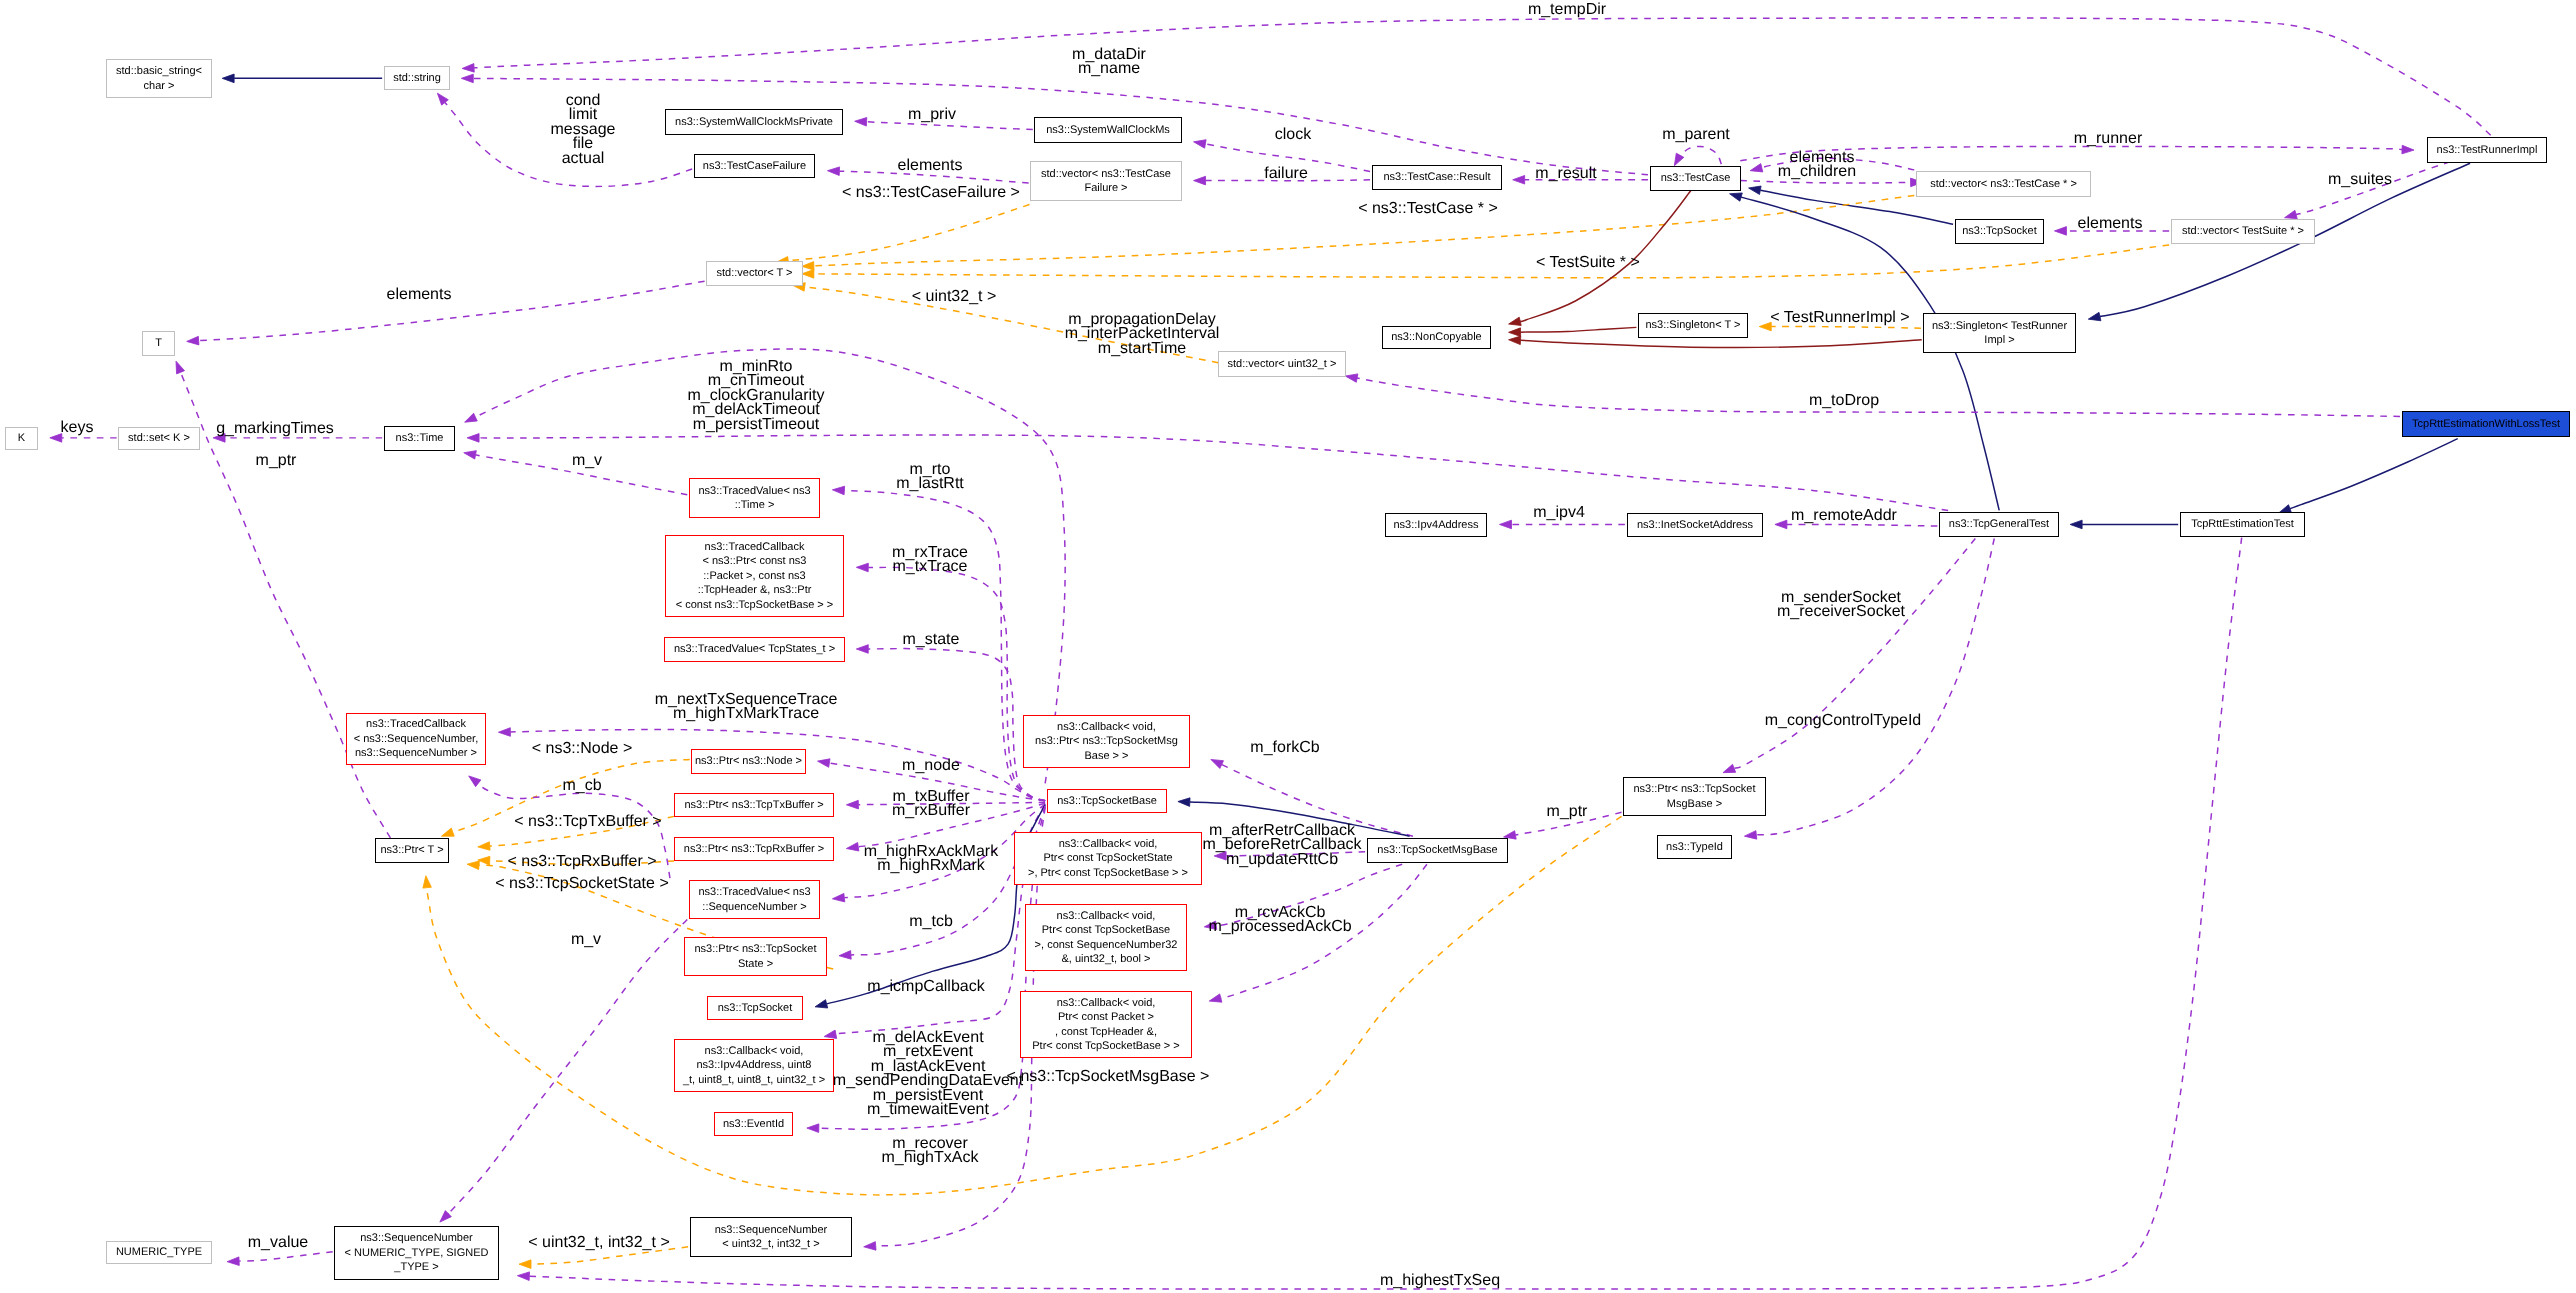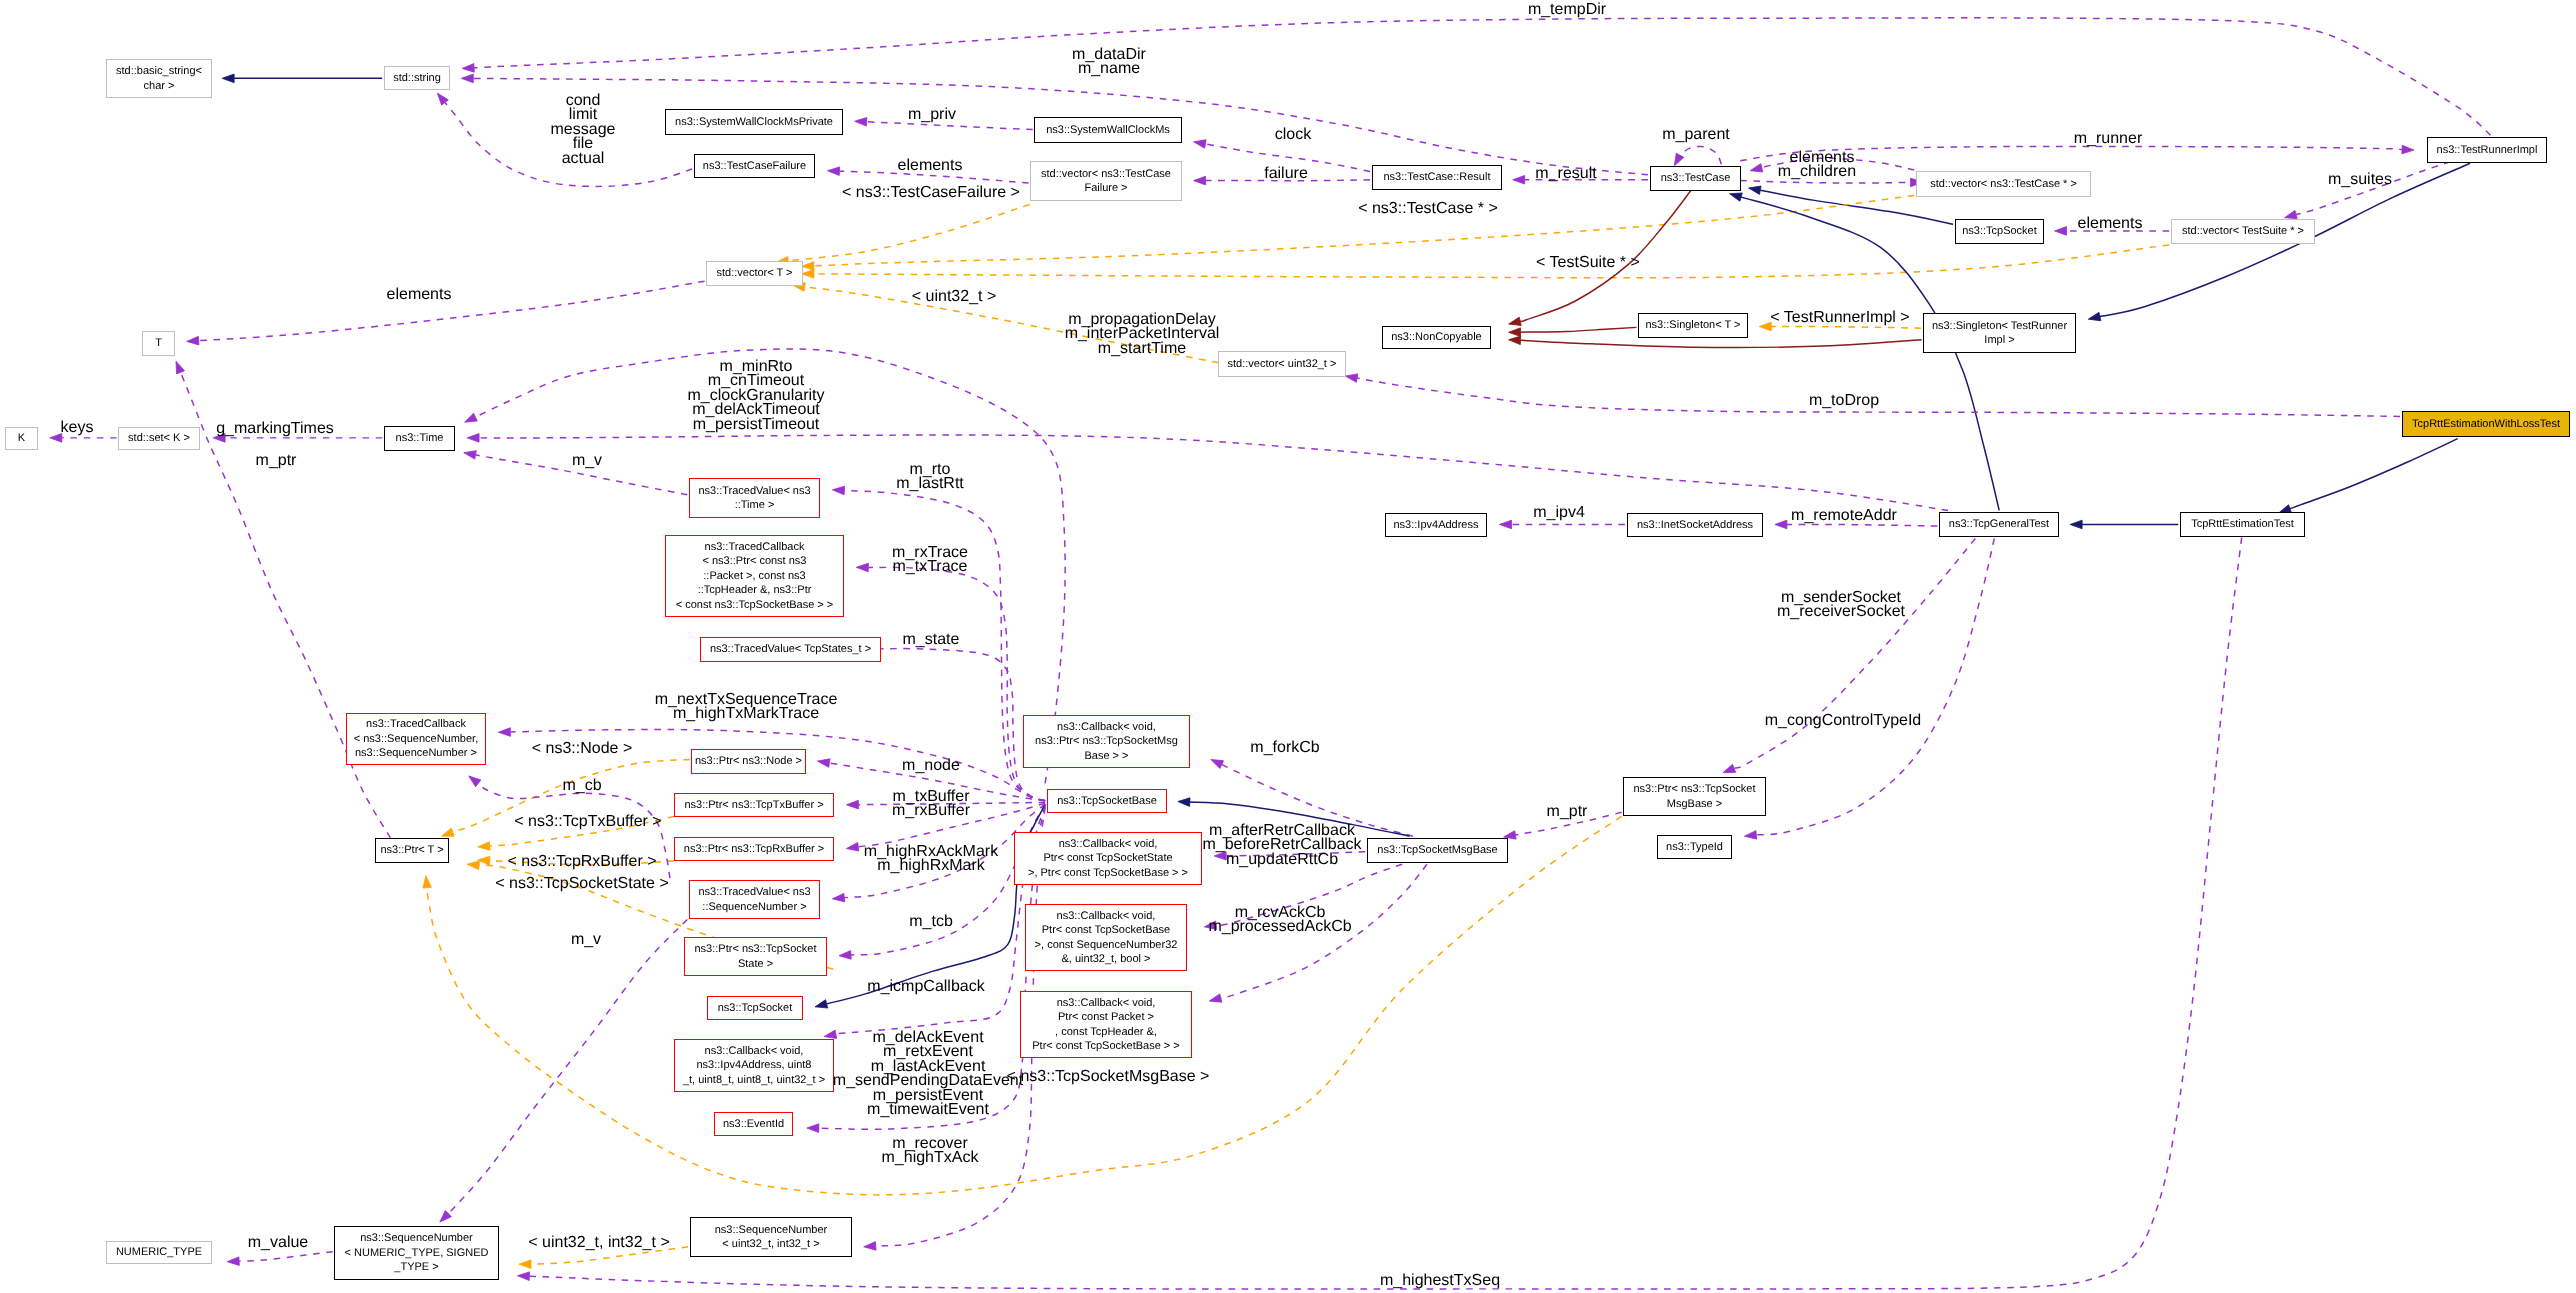--- a/index.html
+++ b/index.html
@@ -6,21 +6,21 @@
   html,body{margin:0;padding:0;background:#ffffff;}
   #page{position:relative;width:2576px;height:1293px;overflow:hidden;background:#ffffff;
         font-family:"Liberation Sans",sans-serif;-webkit-font-smoothing:antialiased;
         text-rendering:geometricPrecision;}
   svg#wires{position:absolute;left:0;top:0;width:2576px;height:1293px;}
   .node{position:absolute;box-sizing:border-box;display:flex;align-items:center;justify-content:center;
         text-align:center;font-size:11px;line-height:14.4px;color:#000000;background:#ffffff;z-index:2;}
   .node.grey{border:0.8px solid #bfbfbf;}
   .node.black{border:1.2px solid #000000;}
   .node.red{border:1.2px solid #ff0000;}
-  .node.fill-grey75{background:#eab308;}
+  .node.fill-grey75{background:#1d4ed8;}
   .node-label{white-space:pre-line;}
   .elbl{position:absolute;font-size:16px;line-height:14.4px;color:#000000;white-space:nowrap;
         text-align:center;z-index:3;transform:translateX(-50%);}
 </style>
 </head>
 <body>
 
 <div id="page">
   <svg id="wires" viewBox="0 0 3123 1568" xmlns="http://www.w3.org/2000/svg">
       <g>
@@ -386,21 +386,21 @@
         <div class="node-label">ns3::TracedValue&lt; ns3
 ::Time &gt;</div>
       </div>
       <div class="node red" style="left: 665px; top: 535px; width: 179px; height: 82px;">
         <div class="node-label">ns3::TracedCallback
 &lt; ns3::Ptr&lt; const ns3
 ::Packet &gt;, const ns3
 ::TcpHeader &amp;, ns3::Ptr
 &lt; const ns3::TcpSocketBase &gt; &gt;</div>
       </div>
-      <div class="node red" style="left: 700px; top: 637px; width: 181px; height: 25px;">
+      <div class="node red" style="left: 664px; top: 637px; width: 181px; height: 25px;">
         <div class="node-label">ns3::TracedValue&lt; TcpStates_t &gt;</div>
       </div>
       <div class="node red" style="left: 346px; top: 713px; width: 140px; height: 52px;">
         <div class="node-label">ns3::TracedCallback
 &lt; ns3::SequenceNumber,
  ns3::SequenceNumber &gt;</div>
       </div>
       <div class="node red" style="left: 691px; top: 749px; width: 115px; height: 25px;">
         <div class="node-label">ns3::Ptr&lt; ns3::Node &gt;</div>
       </div>

